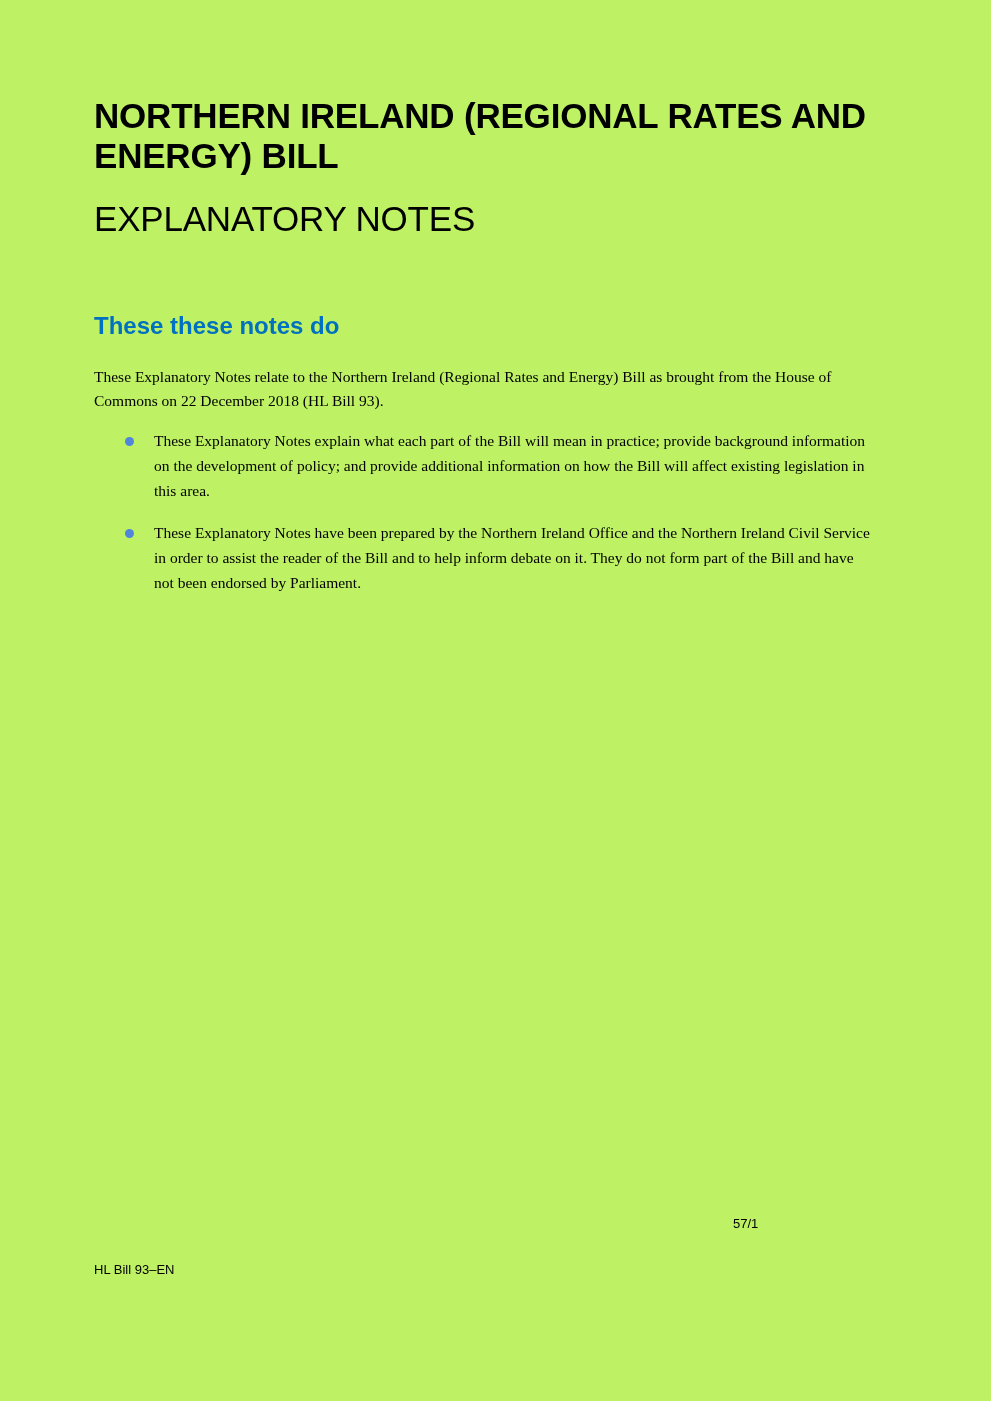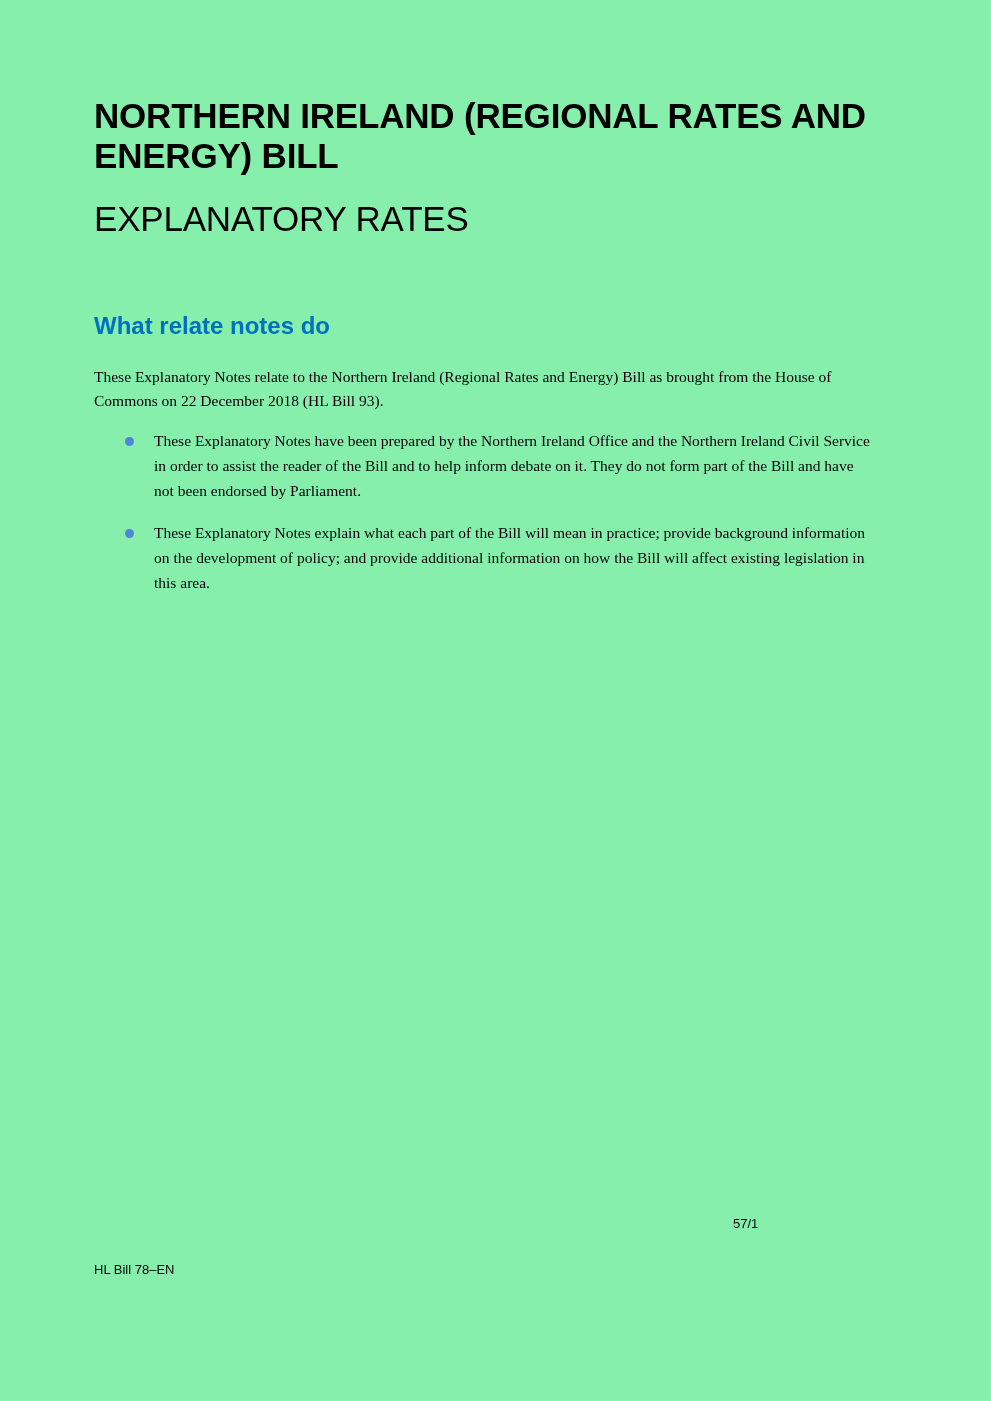--- a/index.html
+++ b/index.html
@@ -1,17 +1,17 @@
 <!DOCTYPE html>
 <html><head>
 <meta charset="utf-8">
 <style>
   html, body { margin: 0; padding: 0; background: #ffffff; }
   body { width: 991px; height: 1401px; position: relative; overflow: hidden; }
-  .page { position: absolute; left: 0; top: 0; width: 991px; height: 1401px; background: #86efac; }
+  .page { position: absolute; left: 0; top: 0; width: 991px; height: 1401px; background: #bef264; }
   .title {
     position: absolute; left: 94px; top: 96px; width: 780px;
     font-family: "Liberation Sans", sans-serif; font-weight: bold;
     font-size: 35px; line-height: 40px; color: #000; letter-spacing: -0.2px;
   }
   .subtitle {
     position: absolute; left: 94px; top: 197px;
     font-family: "Liberation Sans", sans-serif; font-weight: normal;
     font-size: 35px; line-height: 44px; color: #000; letter-spacing: -0.2px;
   }
@@ -36,32 +36,32 @@
   .footer-right {
     position: absolute; left: 733px; top: 1216px;
     font-family: "Liberation Sans", sans-serif; font-size: 13px; color: #000;
   }
 </style>
 </head>
 <body>
 
 <div class="page">
   <div class="title">NORTHERN IRELAND (REGIONAL RATES AND ENERGY) BILL</div>
-  <div class="subtitle">EXPLANATORY RATES</div>
+  <div class="subtitle">EXPLANATORY NOTES</div>
 
-  <div class="section-heading" style="color: rgb(0, 112, 192);">What relate notes do</div>
+  <div class="section-heading" style="color: rgb(0, 112, 192);">These these notes do</div>
 
   <p class="intro" style="margin:0">These Explanatory Notes relate to the Northern Ireland (Regional Rates and Energy) Bill as brought from the House of Commons on 22 December 2018 (HL Bill 93).</p>
 
   <ul class="bullets">
     <li class="bullet-item">
       <span class="bullet-dot" style="background: rgb(79, 134, 217);"></span>
-      <span class="bullet-text">These Explanatory Notes have been prepared by the Northern Ireland Office and the Northern Ireland Civil Service in order to assist the reader of the Bill and to help inform debate on it. They do not form part of the Bill and have not been endorsed by Parliament.</span>
+      <span class="bullet-text">These Explanatory Notes explain what each part of the Bill will mean in practice; provide background information on the development of policy; and provide additional information on how the Bill will affect existing legislation in this area.</span>
     </li>
     <li class="bullet-item">
       <span class="bullet-dot" style="background: rgb(79, 134, 217);"></span>
-      <span class="bullet-text">These Explanatory Notes explain what each part of the Bill will mean in practice; provide background information on the development of policy; and provide additional information on how the Bill will affect existing legislation in this area.</span>
+      <span class="bullet-text">These Explanatory Notes have been prepared by the Northern Ireland Office and the Northern Ireland Civil Service in order to assist the reader of the Bill and to help inform debate on it. They do not form part of the Bill and have not been endorsed by Parliament.</span>
     </li>
   </ul>
 
-  <div class="footer-left">HL Bill 78–EN</div>
+  <div class="footer-left">HL Bill 93–EN</div>
   <div class="footer-right">57/1</div>
 </div>
 
 </body></html>

